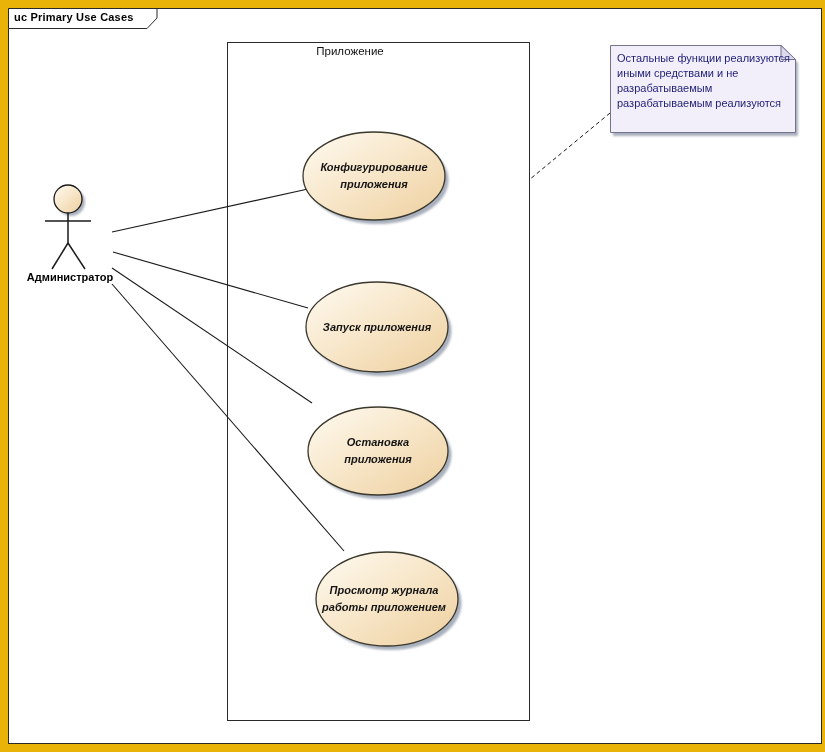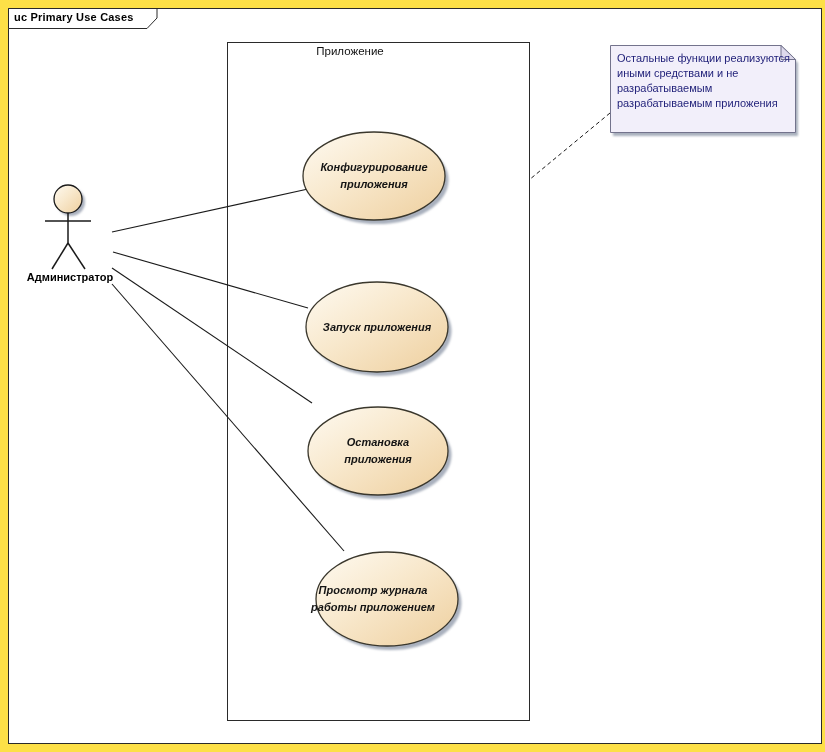--- a/index.html
+++ b/index.html
@@ -5,21 +5,21 @@
   html, body {
     margin: 0;
     padding: 0;
     background: #ffffff;
     font-family: "Liberation Sans", sans-serif;
   }
   .canvas {
     position: relative;
     width: 825px;
     height: 752px;
-    background: #fde047;
+    background: #eab308;
     overflow: hidden;
   }
   .canvas svg {
     position: absolute;
     left: 0;
     top: 0;
   }
   .lbl {
     position: absolute;
     color: #000000;
@@ -45,21 +45,21 @@
     text-align: center;
     font-weight: bold;
     font-size: 11px;
     line-height: 17px;
     color: #141414;
     font-style: italic;
   }
   .uc1 { left: 304px; top: 159px; width: 140px; }
   .uc2 { left: 307px; top: 319px; width: 140px; }
   .uc3 { left: 308px; top: 434px; width: 140px; }
-  .uc4 { left: 311px; top: 582px; width: 124px; }
+  .uc4 { left: 322px; top: 582px; width: 124px; }
   .actor-label {
     left: 8px;
     top: 271px;
     width: 124px;
     text-align: center;
     font-weight: bold;
   }
   .note-text {
     position: absolute;
     left: 617px;
@@ -135,21 +135,21 @@
   </svg>
 
   <div class="lbl frame-label">uc Primary Use Cases</div>
 
   <div class="lbl boundary-label">Приложение</div>
 
   <div class="note-text">
     <div>Остальные функции реализуются</div>
     <div>иными средствами и не</div>
     <div>разрабатываемым</div>
-    <div>разрабатываемым приложения</div>
+    <div>разрабатываемым реализуются</div>
   </div>
 
   <div class="uc-label uc1">
     <div>Конфигурирование</div>
     <div>приложения</div>
   </div>
 
   <div class="uc-label uc2">
     <div>Запуск приложения</div>
   </div>

